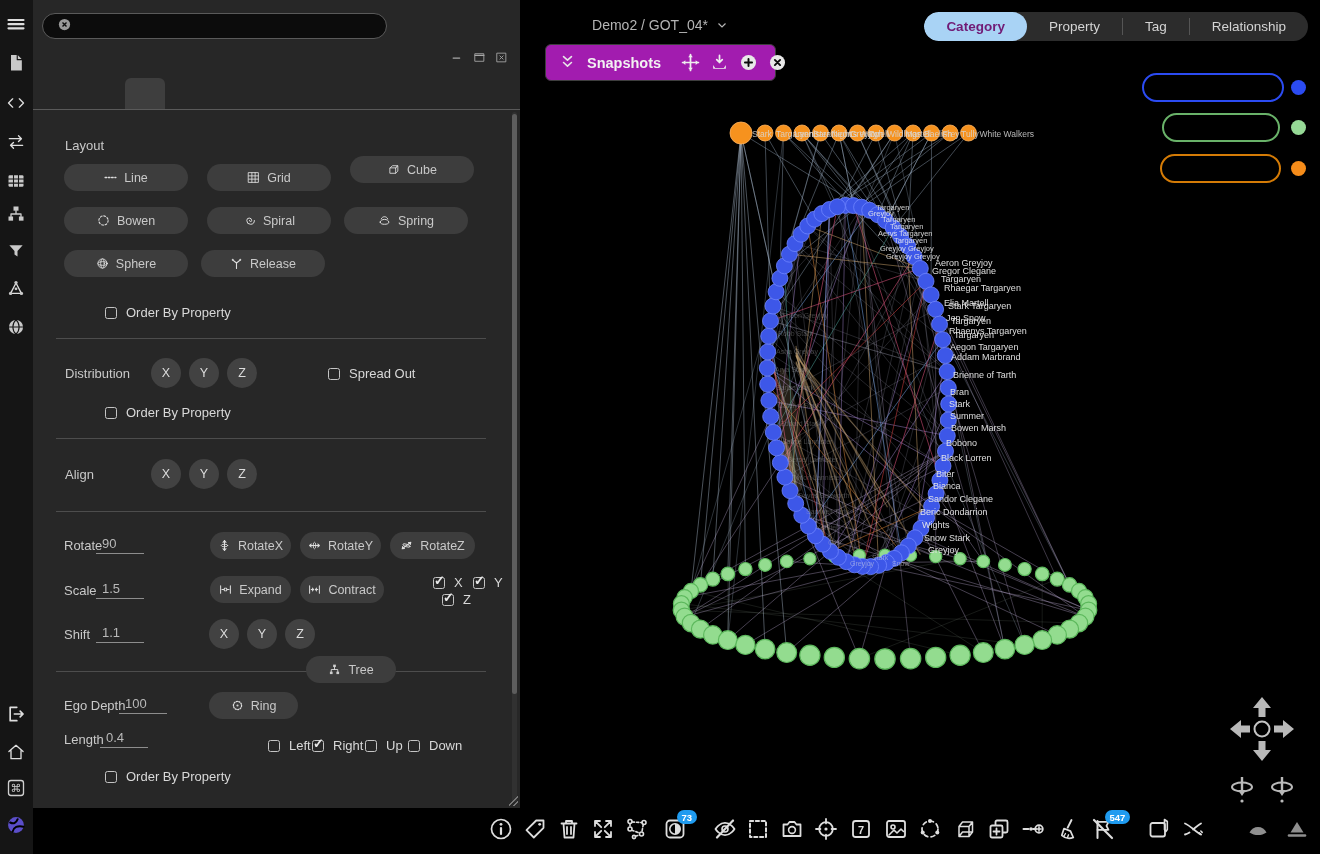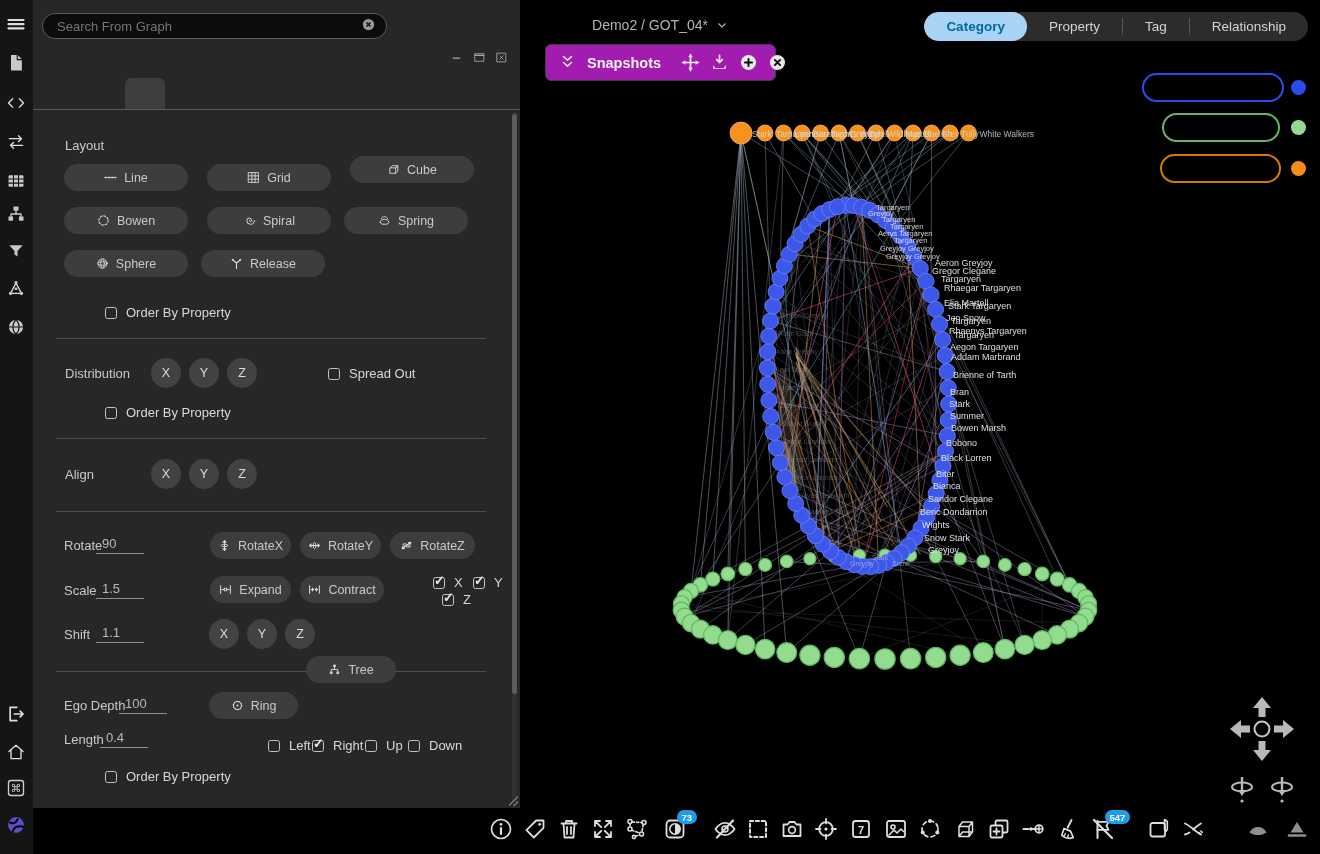--- a/index.html
+++ b/index.html
@@ -37,21 +37,21 @@
   #grip { position:absolute; right:2px; bottom:2px; width:10px; height:10px;
     background:linear-gradient(135deg, transparent 50%, #777 50%, #777 60%, transparent 60%, transparent 75%, #777 75%, #777 85%, transparent 85%); }
 
   
   #gtitle { position:absolute; left:540px; top:17px; width:240px; text-align:center; color:#b4b4b4; font-size:14px; display:flex; justify-content:center; gap:8px; align-items:center; }
   #snapbar { position:absolute; left:545px; top:44px; width:231px; height:37px; background:#a21caf; border:1px solid #3e3e3e; border-radius:6px; display:flex; align-items:center; padding:0 12px; gap:10px; }
   #snapbar .lbl { color:#f2f2f2; font-size:14.5px; font-weight:bold; margin-right:10px; }
   #snapbar svg { width:19px; height:19px; }
   #topTabs { position:absolute; right:12px; top:12px; height:29px; background:#2c2c2c; border-radius:15px; display:flex; align-items:center; overflow:hidden; }
   .ttab { height:29px; display:flex; align-items:center; justify-content:center; font-size:13.5px; color:#d4d4d4; padding:0 22px; position:relative; }
-  .ttab.active { background:#a9d3f5; color:#0369a1; border-radius:15px; font-weight:bold; }
+  .ttab.active { background:#a9d3f5; color:#701a75; border-radius:15px; font-weight:bold; }
   .tsep { width:1px; height:17px; background:#555; }
   .legend-pill { position:absolute; height:29px; border-radius:15px; background:rgba(0,0,0,.75); display:flex; align-items:center; justify-content:center; font-size:15px; font-weight:bold; padding:0 17px; }
   .legend-dot { position:absolute; width:15px; height:15px; border-radius:50%; }
 
   
   #bottombar { position:absolute; left:33px; top:808px; width:1287px; height:46px; background:#000; z-index:25; }
   .tool-ic { position:absolute; top:9px; width:24px; height:24px; }
   .tool-ic svg { width:24px; height:24px; }
   .badge { position:absolute; top:-7px; left:14px; background:#1f9bf0; color:#fff; font-size:9.5px; font-weight:bold;
     border-radius:8px; padding:1.5px 4.5px; white-space:nowrap; }
@@ -140,21 +140,20 @@
     <div class="rail-ic" style="top:814px">
       <svg viewBox="0 0 24 24" fill="none" stroke="#dedede" stroke-width="1.6" stroke-linecap="round" stroke-linejoin="round">
         <circle cx="12" cy="12" r="9.5" fill="#5b4ec9" stroke="none"></circle>
         <path d="M5 9c4 2 7 1 9-4M8 20c1-5 6-8 13-6" stroke="#000" stroke-width="2.4"></path>
       </svg>
     </div>
   </div>
 
 <div id="panel">
   <div id="searchPill">
-    <input placeholder="Search From Graph" style="">
     <span>
       <svg width="15" height="15" viewBox="0 0 24 24">
           <circle cx="12" cy="12" r="9" fill="#9a9a9a"></circle>
           <path d="M8.8 8.8l6.4 6.4M15.2 8.8l-6.4 6.4" stroke="#0c0c0c" stroke-width="2.2"></path>
         </svg>
     </span>
   </div>
   <div id="winCtl">
       <span><svg viewBox="0 0 24 24" fill="none" stroke="#dedede" stroke-width="1.6" stroke-linecap="round" stroke-linejoin="round">
           <path d="M4 13h12" stroke="#a8a8a8" stroke-width="2.4"></path>

